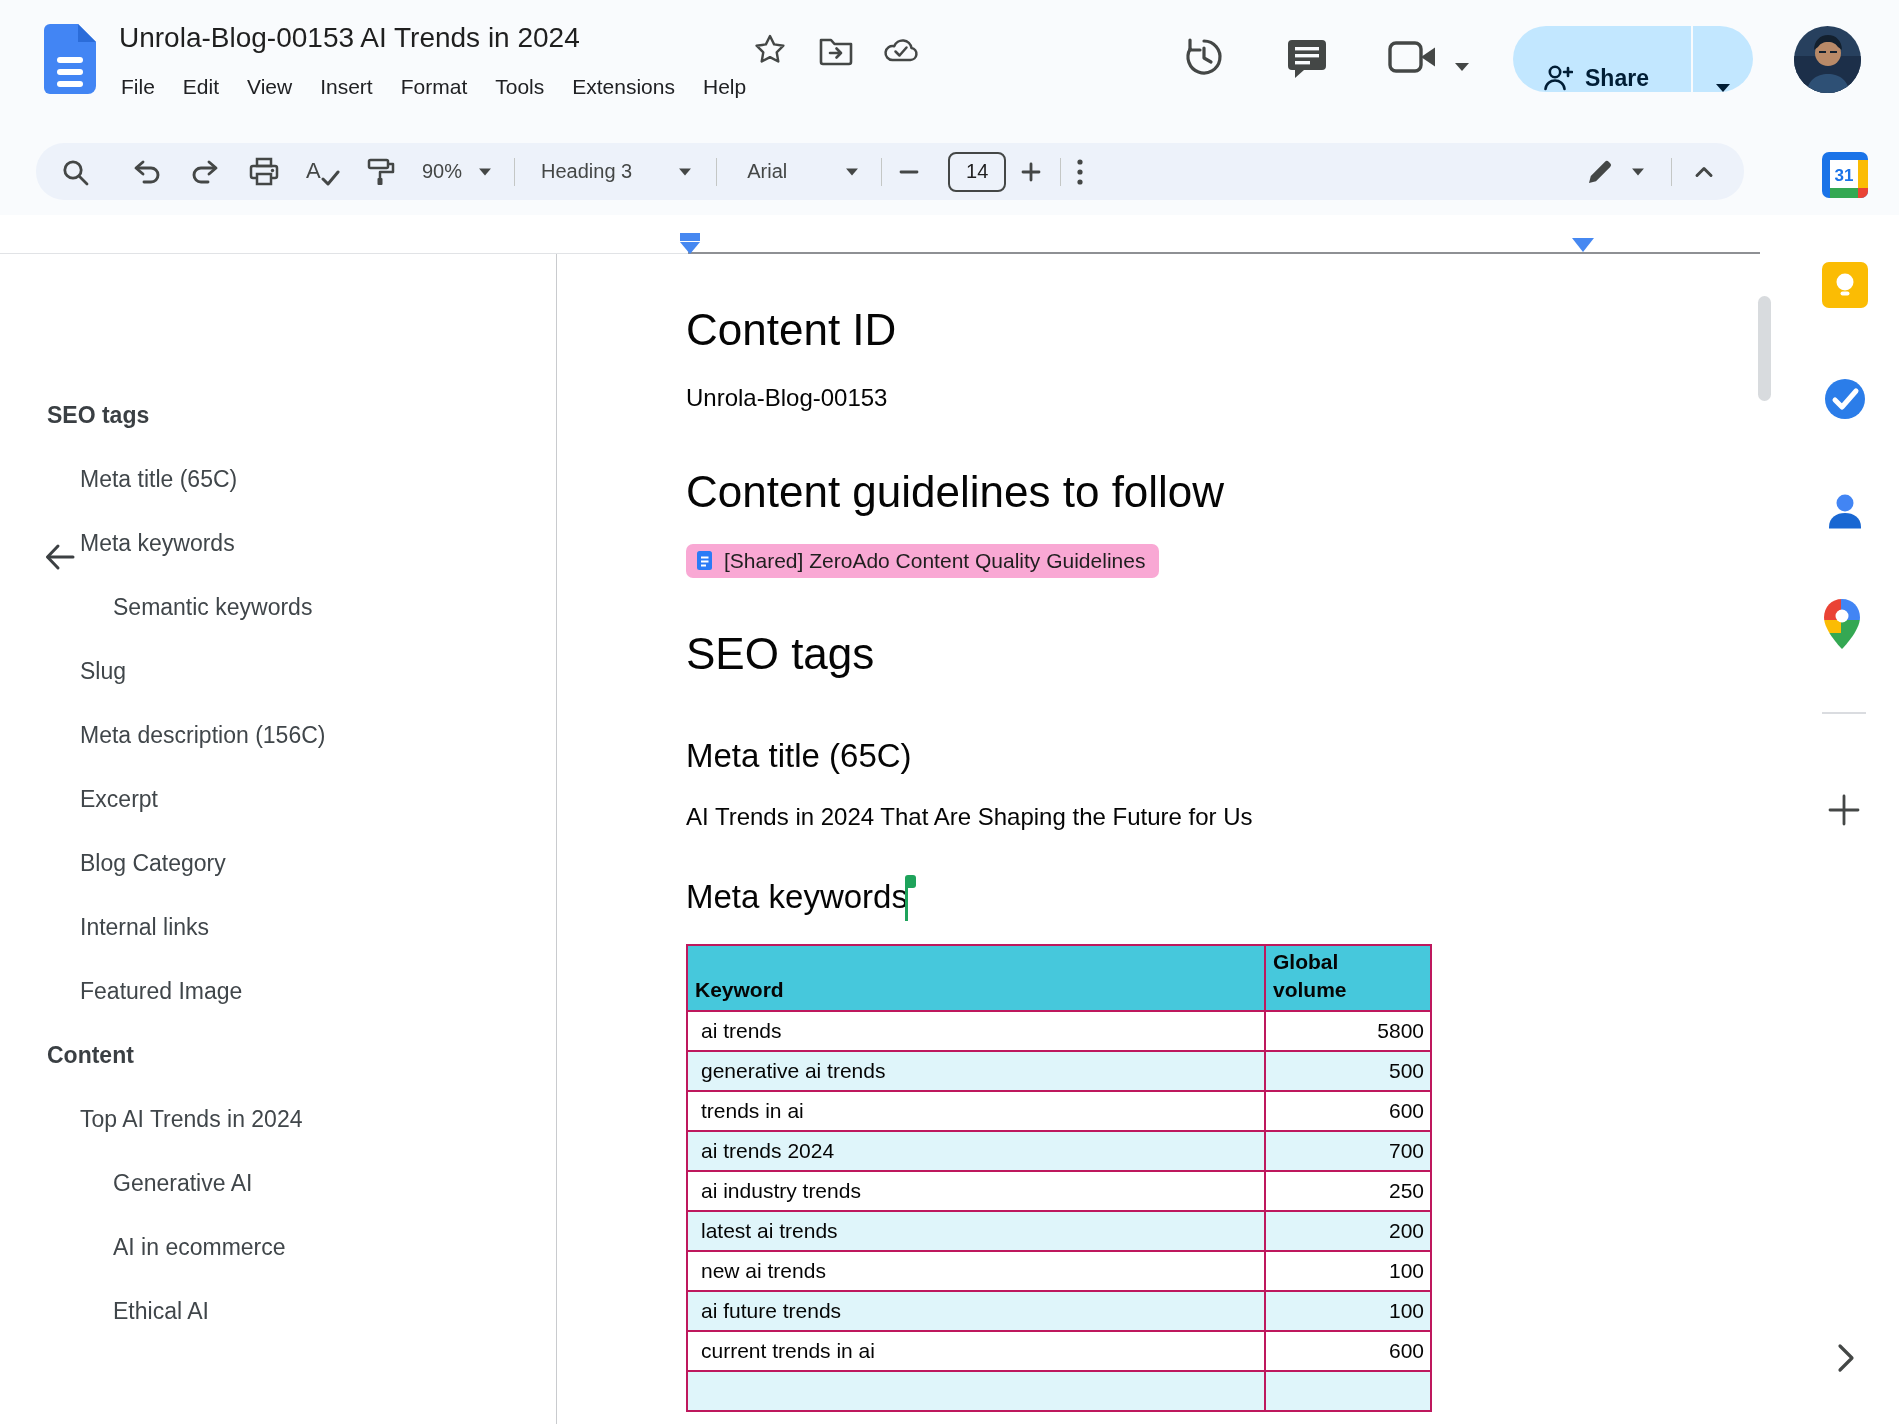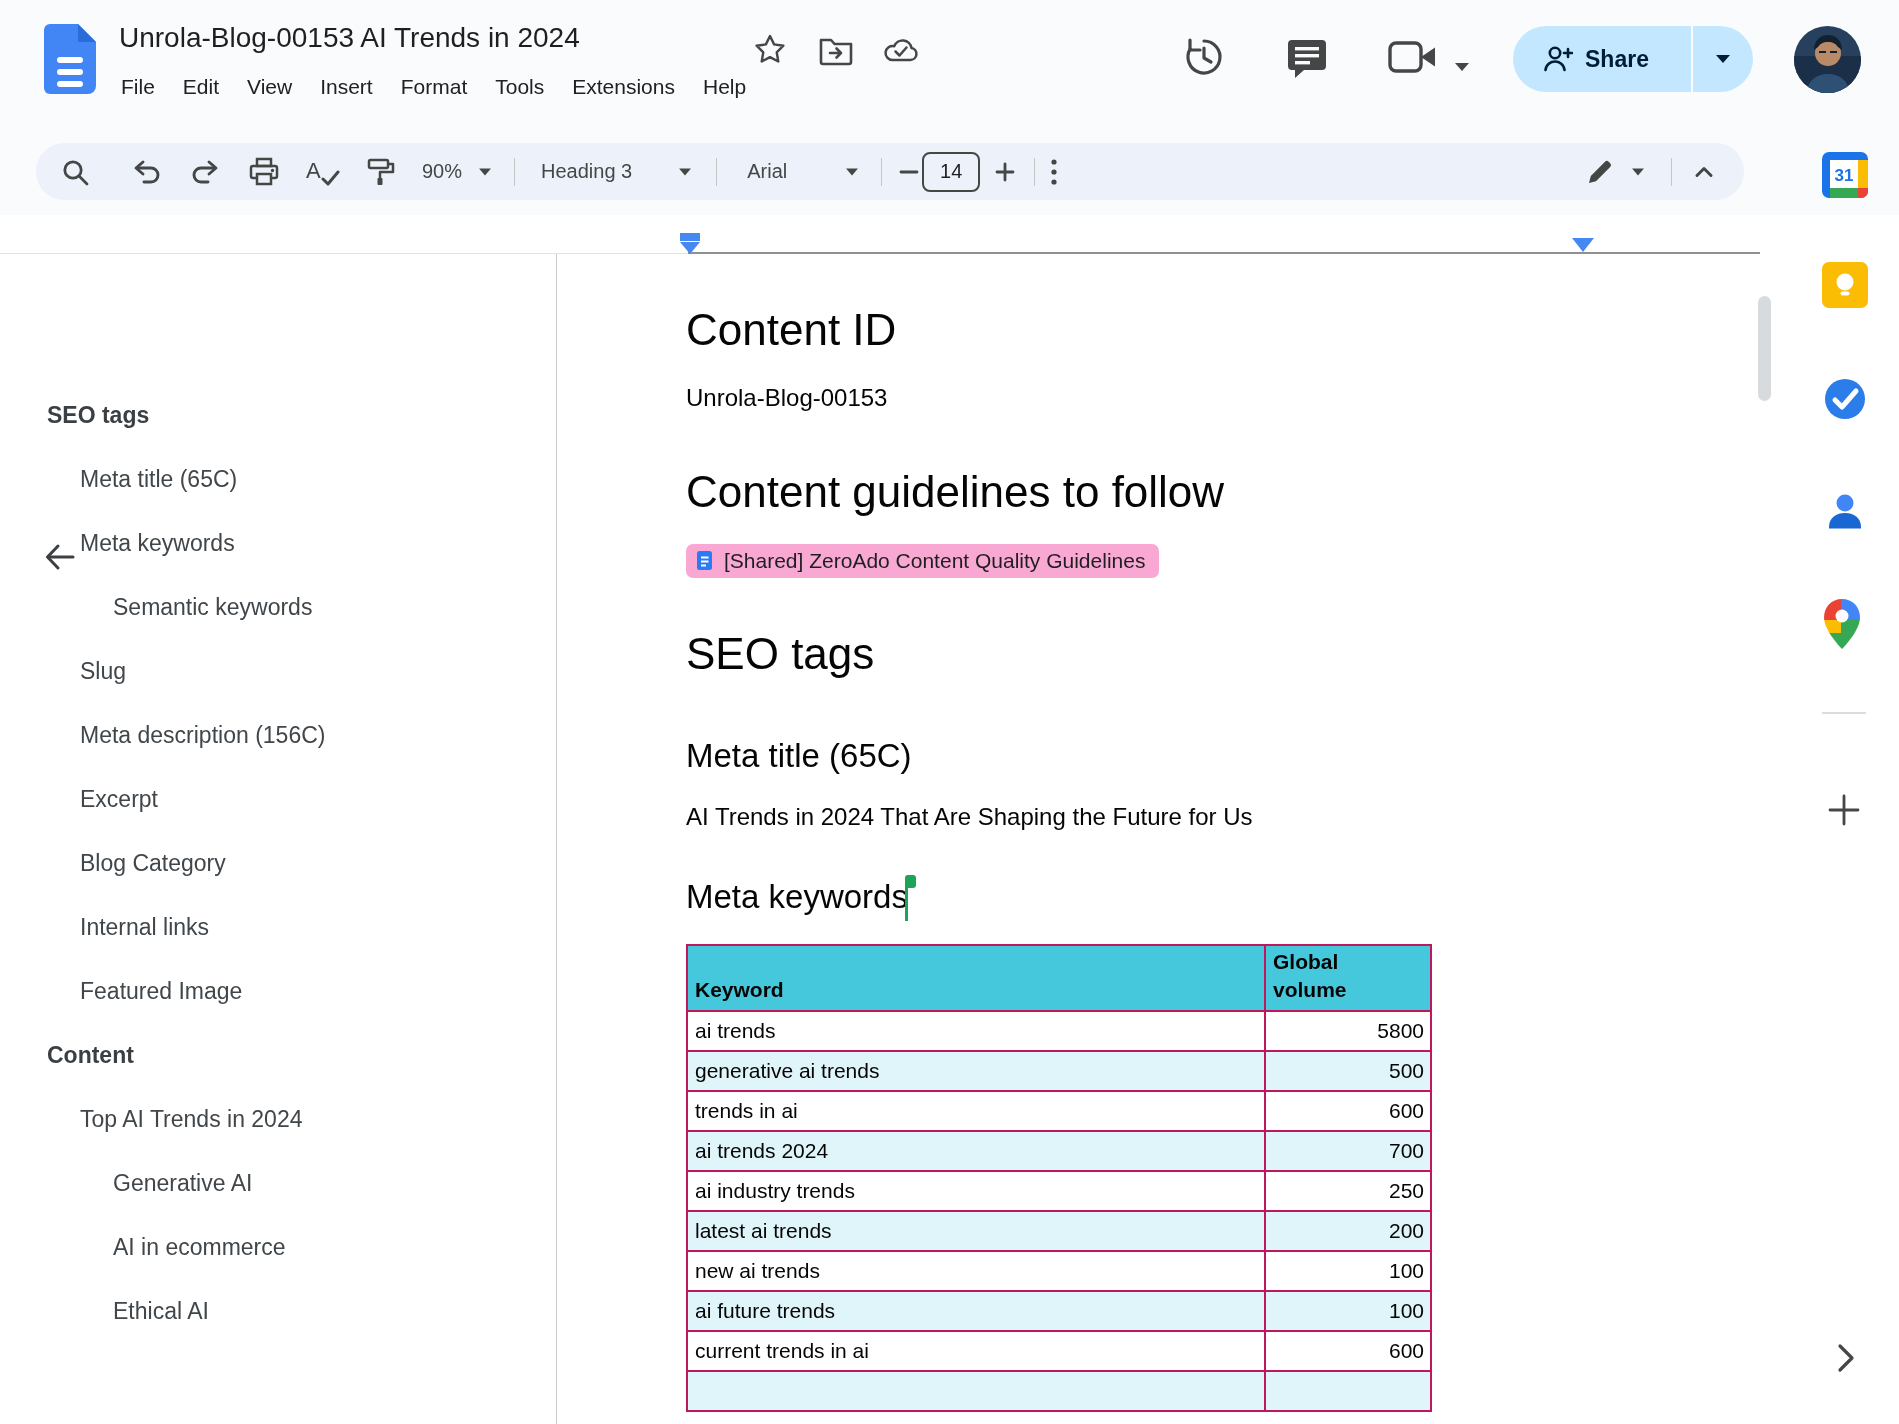--- a/index.html
+++ b/index.html
@@ -17,21 +17,21 @@
 
   
   #topbar{position:absolute;left:0;top:0;width:1899px;height:215px;background:var(--topbar-bg);}
   #docs-logo{left:44px;top:24px;width:52px;height:70px;}
   #doc-title{left:119px;top:22px;font-size:28px;color:#1f1f1f;white-space:nowrap;}
   .title-icon{top:32px;width:34px;height:34px;color:var(--ink);}
   #menubar{left:107px;top:70px;display:flex;}
   .menu-item{font-size:21px;color:#202124;padding:5px 14px;border-radius:10px;cursor:default;}
   .hdr-btn{width:48px;height:48px;display:flex;align-items:center;justify-content:center;color:var(--ink);}
   #share-button{left:1513px;top:26px;width:240px;height:66px;background:var(--share-pill-bg);
-    border-radius:33px;display:flex;align-items:center;}
+    border-radius:33px;display:flex;align-items:flex-end;}
   #share-main{display:flex;align-items:center;gap:12px;padding-left:30px;width:178px;}
   #share-label{font-size:23px;font-weight:bold;color:var(--share-text);}
   #share-divider{width:2px;height:66px;background:#f9fbfd;}
   #share-arrow{flex:1;display:flex;justify-content:center;}
   .tri-down{width:0;height:0;border-left:7px solid transparent;border-right:7px solid transparent;
     border-top:8px solid var(--ink);display:inline-block;}
   .tri-down.navy{border-top-color:#001d35;}
   #avatar{left:1794px;top:26px;width:67px;height:67px;border-radius:50%;overflow:hidden;}
 
   
@@ -75,21 +75,21 @@
   #caret{left:905px;top:881px;width:3px;height:40px;background:var(--caret-green);}
   #caret-flag{left:905px;top:875px;width:11px;height:13px;background:var(--caret-green);border-radius:3px;}
 
   
   #kw-table-wrap{left:686px;top:944px;width:752px;height:480px;overflow:hidden;}
   .kw-table{border-collapse:collapse;table-layout:fixed;}
   .kw-table th,.kw-table td{border:2px solid #be185d;font-size:21px;color:#050505;}
   .kw-table th{height:66px;background:var(--table-header-bg);text-align:left;vertical-align:bottom;
     font-weight:bold;padding:0 0 7px 7px;line-height:1.3;}
   .kw-table td{height:40px;vertical-align:middle;}
-  td.kw{padding-left:7px;}
+  td.kw{padding-left:13px;}
   td.vol{text-align:right;padding-right:6px;}
   tr.alt td{background:var(--table-alt-row-bg);}
   .hdr-narrow{display:block;width:95px;}
 
   
   #doc-scrollbar{left:1758px;top:296px;width:13px;height:105px;background:#d8dbde;border-radius:7px;}
   .side-icon{left:1822px;width:46px;height:46px;}
   #side-divider{left:1822px;top:712px;width:44px;height:2px;background:#dadce0;}
   #side-plus{left:1824px;top:790px;width:40px;height:40px;color:var(--ink);}
   #side-chevron{left:1830px;top:1340px;width:34px;height:38px;color:var(--ink);}
@@ -247,21 +247,21 @@
     <div class="tb-btn" style="margin-left:30px;gap:58px;">
       <span class="tb-label">Arial</span>
       <span class="tri-down" style="transform:scale(.85);"></span>
     </div>
     <div class="tb-divider" style="margin-left:22px;"></div>
     <div class="tb-btn" style="margin-left:16px;">
       <svg viewBox="0 0 22 22" width="22" height="22">
           <path d="M3 11h16" stroke="currentColor" stroke-width="2.8" stroke-linecap="round"></path>
         </svg>
     </div>
-    <div id="font-size-box" style="margin-left:2px;text-align:right;">
+    <div id="font-size-box" style="margin-left:28px;text-align:right;">
       <span>14</span>
     </div>
     <div class="tb-btn" style="margin-left:14px;">
       <svg viewBox="0 0 22 22" width="22" height="22">
           <path d="M3 11h16M11 3v16" stroke="currentColor" stroke-width="2.8" stroke-linecap="round"></path>
         </svg>
     </div>
     <div class="tb-divider" style="margin-left:18px;"></div>
     <div class="tb-btn" style="margin-left:14px;">
       <svg viewBox="0 0 10 30" width="10" height="30">

